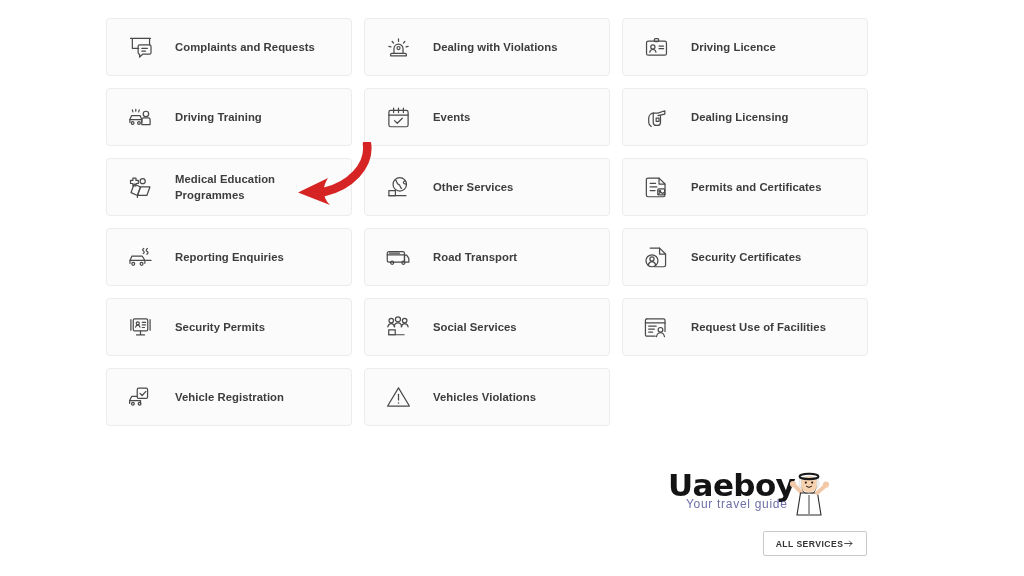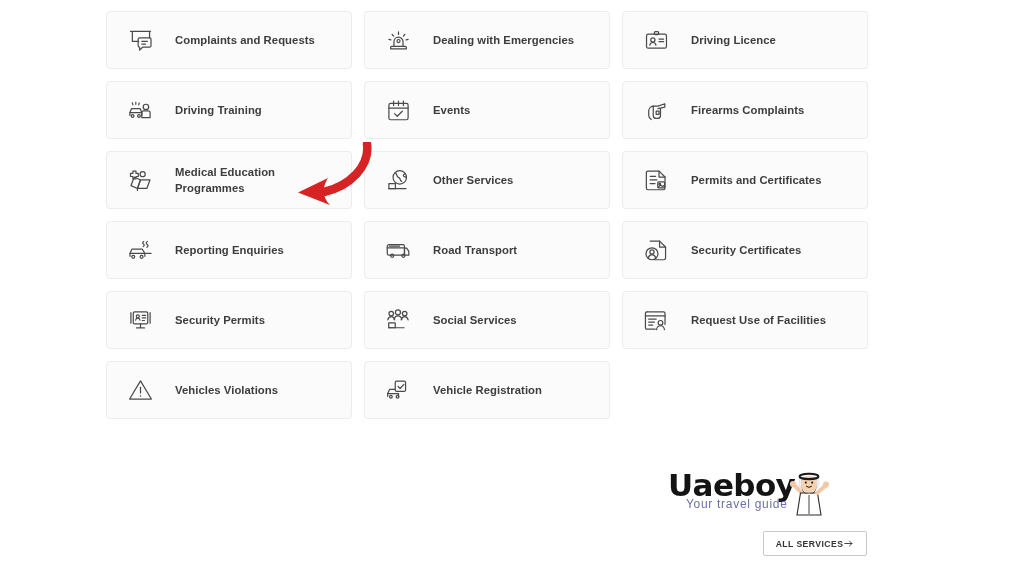--- a/index.html
+++ b/index.html
@@ -11,21 +11,21 @@
   }
   .page {
     position: relative;
     width: 1024px; height: 576px;
     background: #ffffff;
   }
 
   
   .grid {
     position: absolute;
-    left: 106px; top: 11px;
+    left: 106px; top: 18px;
     width: 761px;
     display: grid;
     grid-template-columns: repeat(3, 246px);
     column-gap: 11px;
     row-gap: 11px;
     gap: 12px;
   }
   .card {
     height: 58px;
     background: #fbfbfb;
@@ -145,21 +145,21 @@
 
     <div class="card">
       <span class="ico">
         <svg viewBox="0 0 32 32">
           <path d="M11 22.5v-5.2a5 5 0 0 1 10 0v5.2"></path>
           <path d="M8.6 22.5h14.8a1.3 1.3 0 0 1 1.3 1.3v1.4H7.3v-1.4a1.3 1.3 0 0 1 1.3-1.3z"></path>
           <circle cx="16" cy="16.6" r="1.7"></circle>
           <path d="M16 9.3V6.6M10.6 11.2 9 9.4M21.4 11.2 23 9.4M7.6 15.4 5.4 14.7M24.4 15.4l2.2-.7"></path>
         </svg>
       </span>
-      <span class="lbl">Dealing with Emergencies</span>
+      <span class="lbl">Dealing with Violations</span>
     </div>
 
     <div class="card">
       <span class="ico">
         <svg viewBox="0 0 32 32">
           <rect x="5" y="9" width="22" height="15.5" rx="2"></rect>
           <rect x="13.6" y="6.3" width="4.8" height="3.2" rx="1.2"></rect>
           <circle cx="12" cy="15.4" r="2.3"></circle>
           <path d="M8.6 21.2c.4-2 1.8-3 3.4-3s3 1 3.4 3"></path>
           <path d="M18.8 14.4h5M18.8 17.3h5"></path>
@@ -199,21 +199,21 @@
 
     <div class="card">
       <span class="ico">
         <svg viewBox="0 0 32 32">
           <path d="M12.4 11.2h5.2l7.6-2.6v3.6l-7.6 1.8"></path>
           <path d="M12.4 11.2v10.2a3.4 3.4 0 0 0 3.4 3.4h1.2a3.4 3.4 0 0 0 3.4-3.4v-7.4"></path>
           <path d="M12.4 11.2a5.6 5.6 0 0 0-5 5.6v4.4a5.6 5.6 0 0 0 2.8 4.8"></path>
           <path d="M15.6 16.8h3.2v3.4h-3.2z"></path>
         </svg>
       </span>
-      <span class="lbl">Firearms Complaints</span>
+      <span class="lbl">Dealing Licensing</span>
     </div>
 
     <div class="card">
       <span class="ico">
         <svg viewBox="0 0 32 32">
           <path d="M7.6 5.6h3.4v2.6h2.6v3.4H11v2.6H7.6V11.6H5V8.2h2.6z"></path>
           <circle cx="18.4" cy="9" r="2.8"></circle>
           <path d="M16 15.4h10.4l-3.4 9.4H12.6z"></path>
           <path d="M16 15.4 12.6 24.8 5.6 21.6 9 12.2z"></path>
           <path d="M12.6 24.8V27"></path>
@@ -331,43 +331,43 @@
           <path d="M16 26c.6-2.8 2.3-4.2 4.4-4.2s3.8 1.4 4.4 4.2"></path>
         </svg>
       </span>
       <span class="lbl">Request Use of Facilities</span>
     </div>
 
 
     <div class="card">
       <span class="ico">
         <svg viewBox="0 0 32 32">
-          <path d="M16 5.4 28 25.4H4z"></path>
-          <path d="M16 12.4v6.4"></path>
-          <circle cx="16" cy="22" r=".85" fill="#4a4a4a" stroke="none"></circle>
-        </svg>
-      </span>
-      <span class="lbl">Vehicles Violations</span>
-    </div>
-
-    <div class="card">
-      <span class="ico">
-        <svg viewBox="0 0 32 32">
           <path d="M4 22.4v-3l2.2-4.6h6"></path>
           <path d="M4 19.4h11.4"></path>
           <circle cx="7.6" cy="23" r="1.5"></circle>
           <circle cx="15" cy="23" r="1.5"></circle>
           <path d="M16 19.4v3"></path>
           <rect x="12.4" y="5.6" width="11.4" height="11.4" rx="1.6"></rect>
           <path d="m15.4 11.4 2.4 2.4 4.2-4.6"></path>
         </svg>
       </span>
       <span class="lbl">Vehicle Registration</span>
     </div>
 
+    <div class="card">
+      <span class="ico">
+        <svg viewBox="0 0 32 32">
+          <path d="M16 5.4 28 25.4H4z"></path>
+          <path d="M16 12.4v6.4"></path>
+          <circle cx="16" cy="22" r=".85" fill="#4a4a4a" stroke="none"></circle>
+        </svg>
+      </span>
+      <span class="lbl">Vehicles Violations</span>
+    </div>
+
   </div>
 
   <svg class="arrow-anno" viewBox="0 0 110 80">
     <path d="M95 2 C98 24, 78 44, 52 50" fill="none" stroke="#d62424" stroke-width="8.5" stroke-linecap="round"></path>
     <path d="M56 36 L26 50.5 L58 63 C50 55, 50 45, 56 36 Z" fill="#d62424"></path>
   </svg>
 
   <div class="logo">
     <div class="logo-text-wrap">
       <div class="logo-word">Uaeboy</div>

